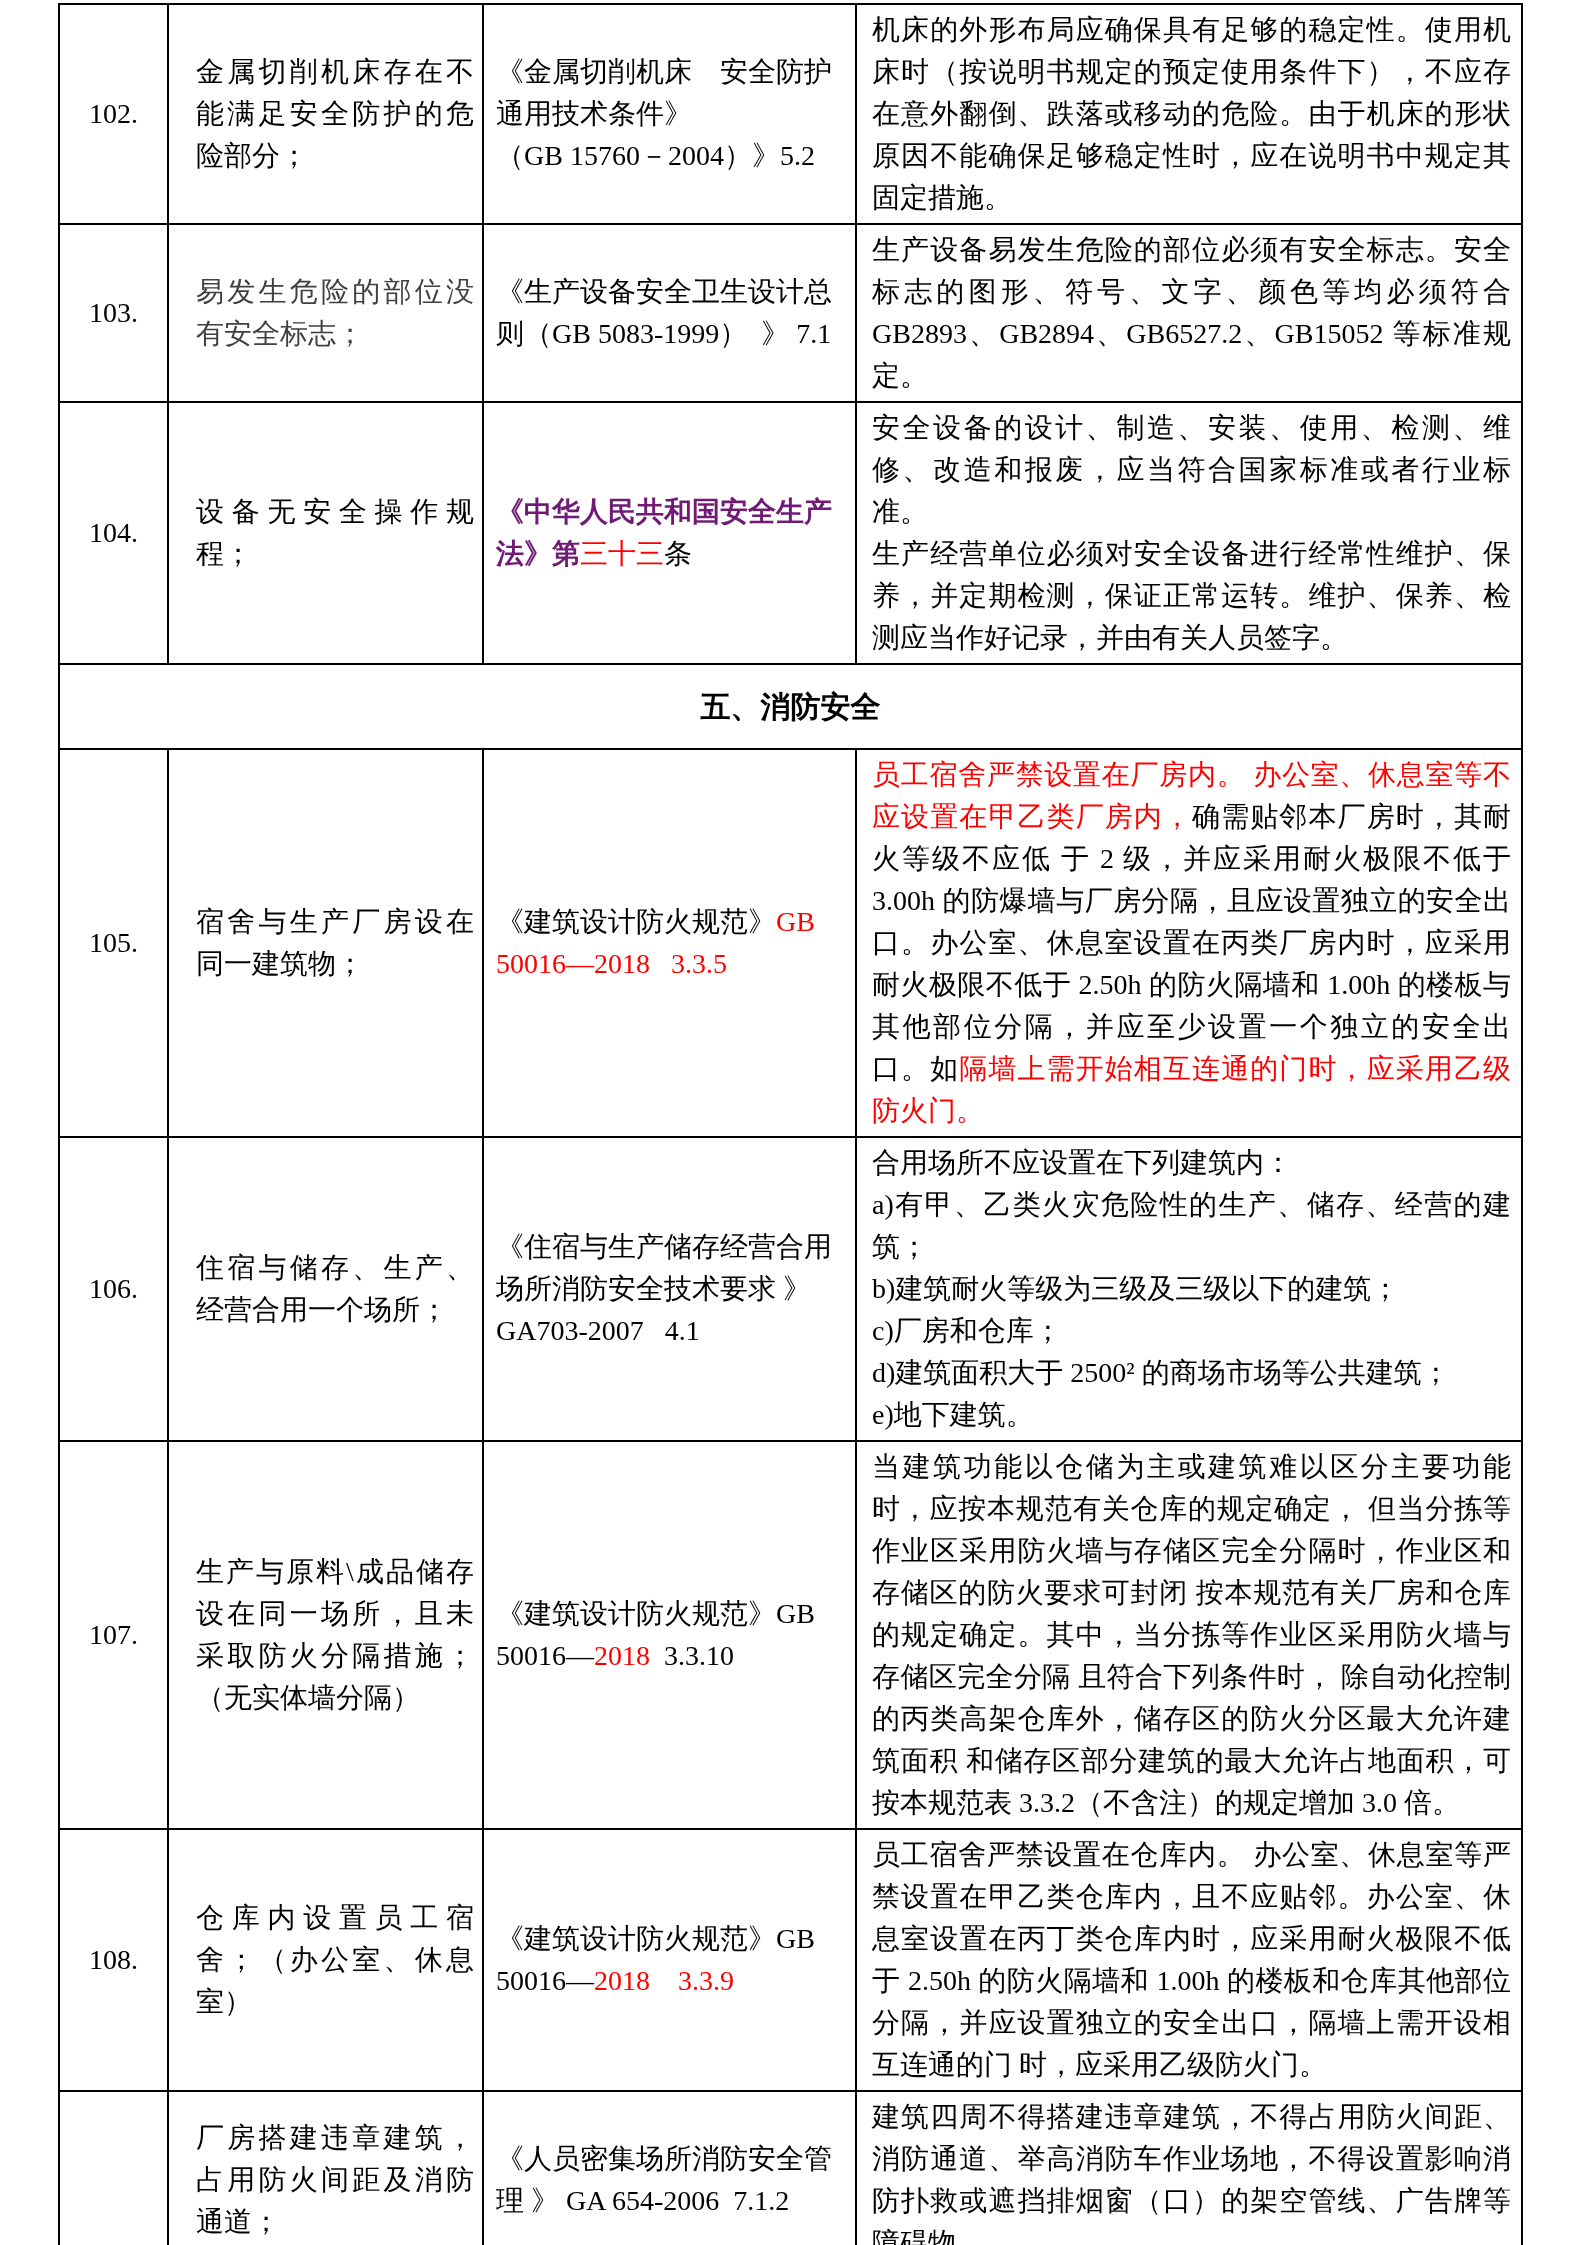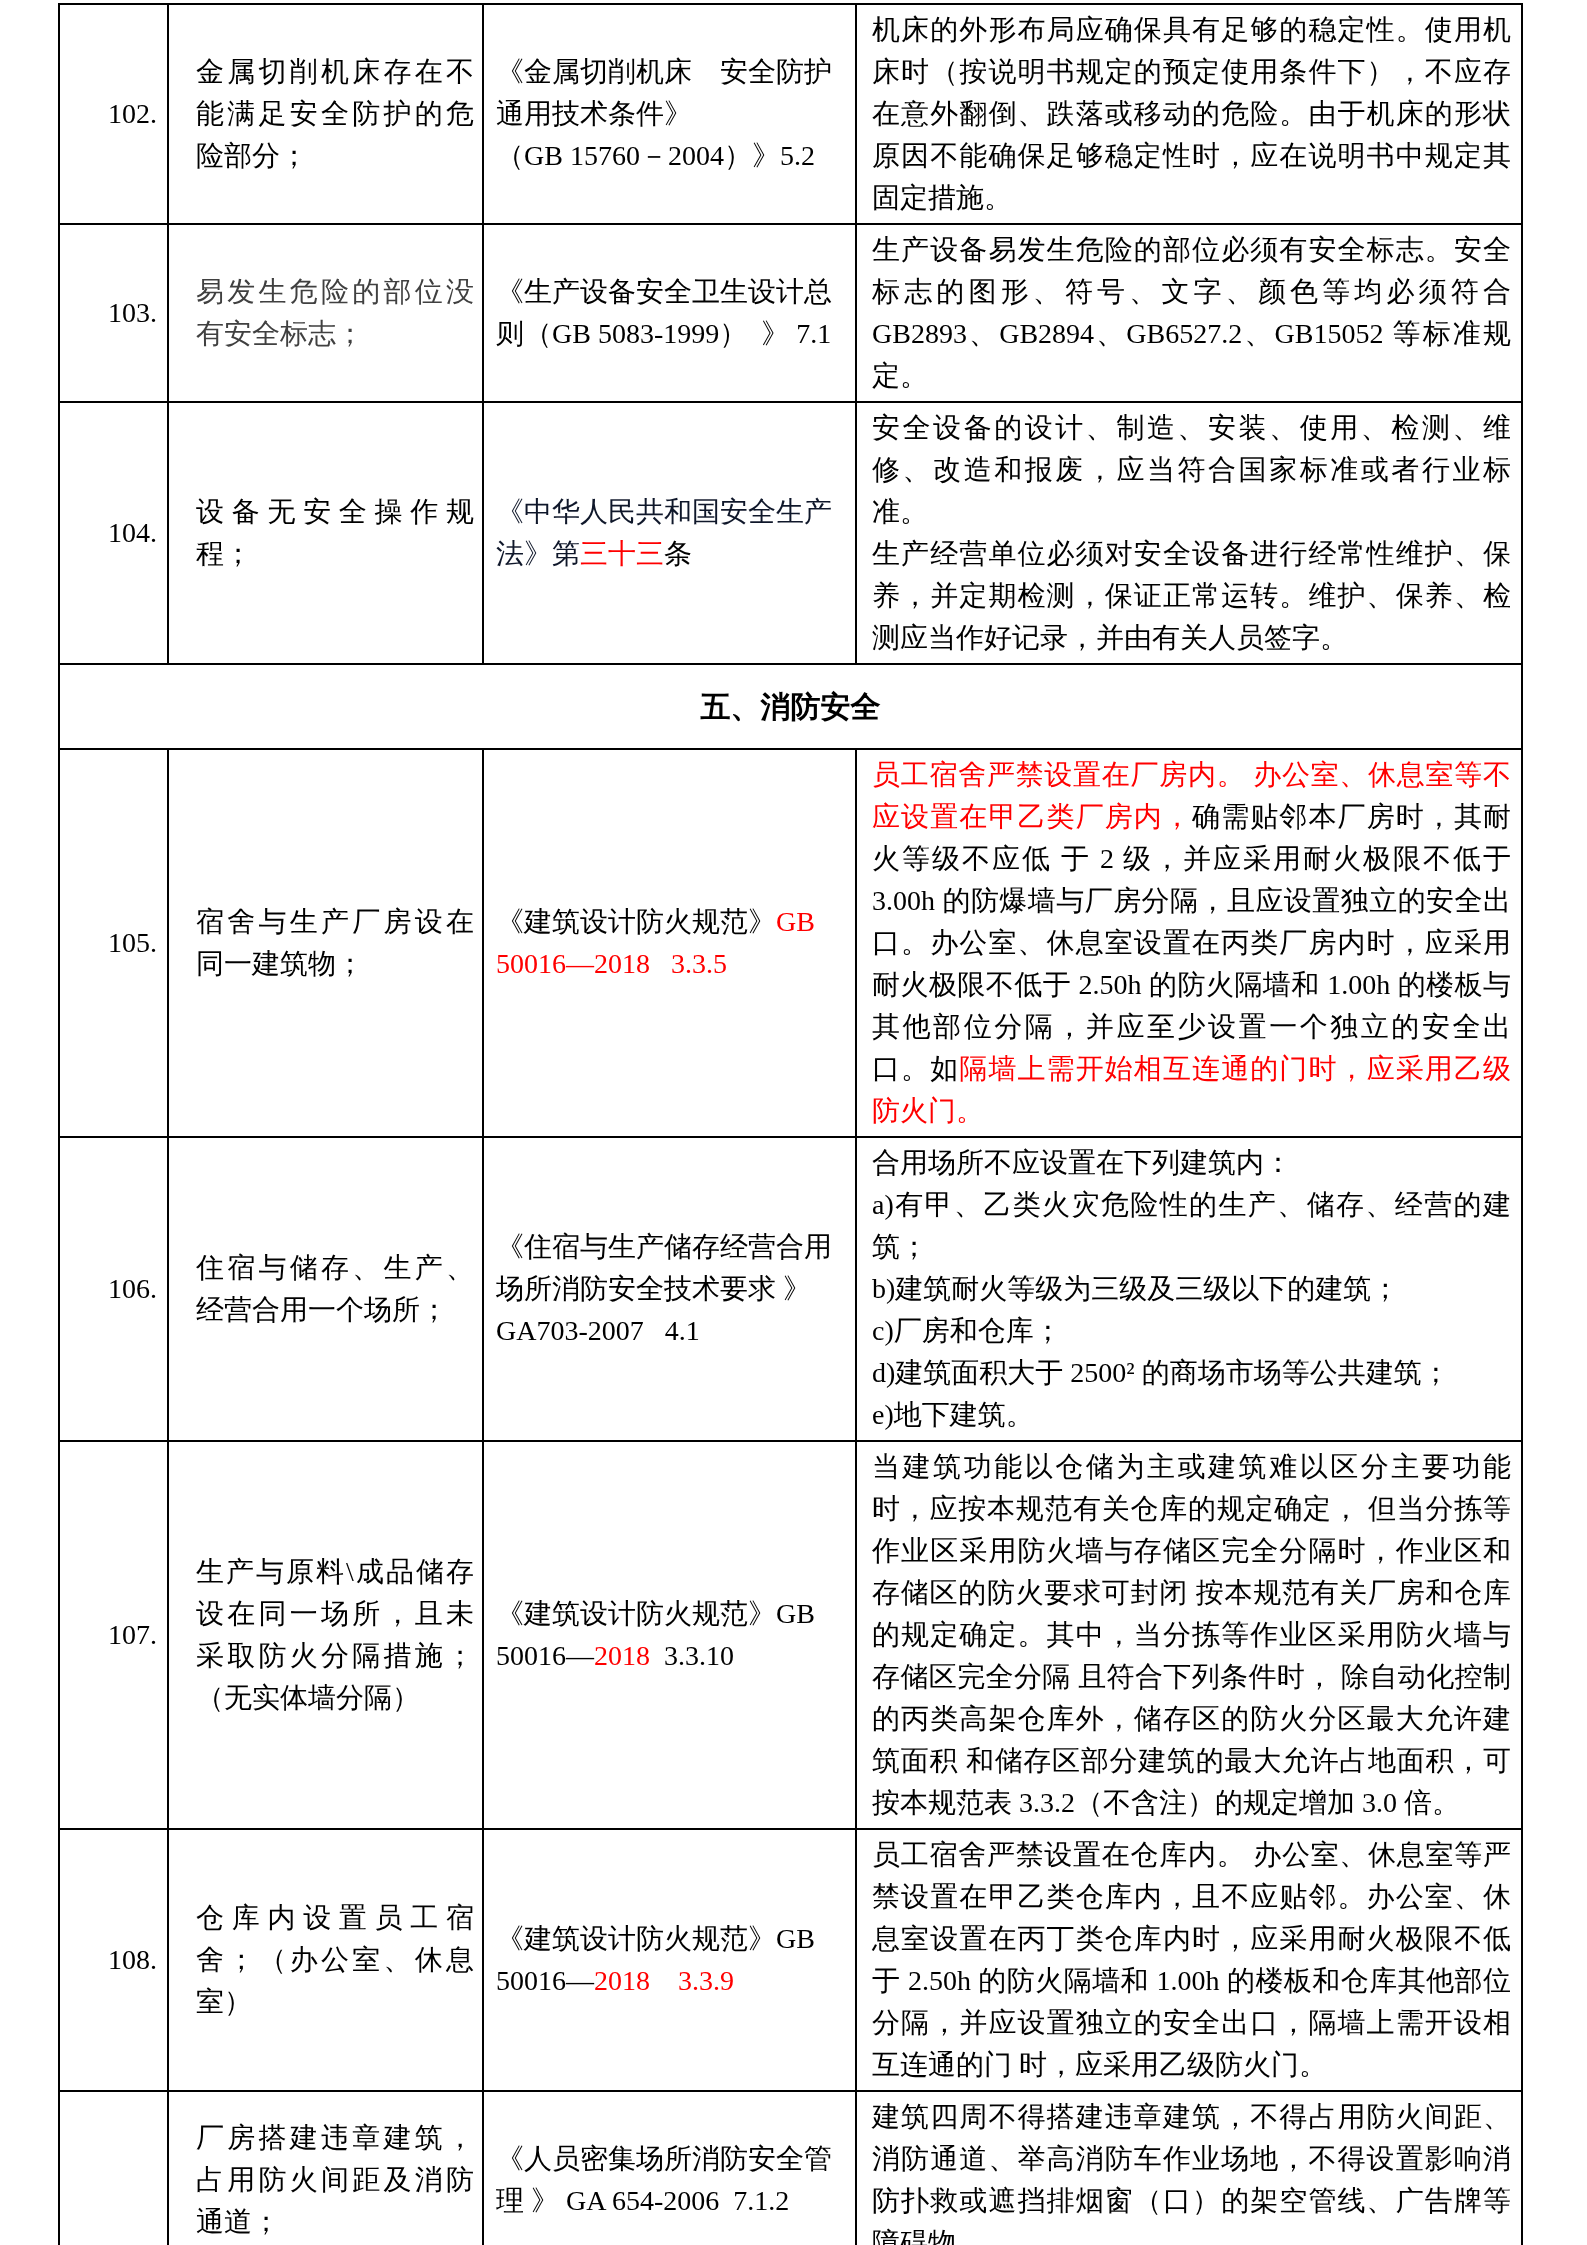--- a/index.html
+++ b/index.html
@@ -11,21 +11,21 @@
   .doc{position:absolute;left:58px;top:3px;width:1463px;}
   table.grid{
     border-collapse:collapse;table-layout:fixed;width:1463px;
     font-size:28px;line-height:42px;
   }
   table.grid td{
     border:2px solid #000;
     vertical-align:middle;
     overflow:hidden;
   }
-  td.num{text-align:right;padding:0 10px;}
+  td.num{text-align:center;padding:0 10px;}
   td.desc{padding:4px 8px 4px 27px;text-align:justify;white-space:pre-wrap;}
   td.ref{padding:4px 8px 4px 12px;white-space:pre-wrap;}
   td.detail{padding:4px 10px 4px 15px;text-align:justify;white-space:pre-wrap;}
   tr.section td{
     text-align:center;font-weight:bold;font-size:30px;
     vertical-align:middle;padding:4px;
   }
 </style>
 </head>
 <body>
@@ -50,21 +50,21 @@
         <tr style="height: 126px;">
     <td class="num"><span>103.</span></td>
     <td class="desc"><span style="color: #404040;">易发生危险的部位没有安全标志；</span></td>
     <td class="ref"><span style="color: rgb(0, 0, 0);">《生产设备安全卫生设计总
 则（GB 5083-1999）  》 7.1</span></td>
     <td class="detail"><span style="color: rgb(0, 0, 0);">生产设备易发生危险的部位必须有安全标志。安全标志的图形、符号、文字、颜色等均必须符合 GB2893、GB2894、GB6527.2、GB15052 等标准规定。</span></td>
   </tr>
         <tr style="height: 204px;">
     <td class="num"><span>104.</span></td>
     <td class="desc"><span style="color: rgb(0, 0, 0);">设备无安全操作规程；</span></td>
-    <td class="ref"><span style="color: #0f172a;">《中华人民共和国安全生产
+    <td class="ref"><span style="color: #701a75; font-weight: bold;">《中华人民共和国安全生产
 法》第</span><span style="color: rgb(255, 0, 0);">三十三</span><span style="color: rgb(0, 0, 0);">条</span></td>
     <td class="detail"><span style="color: rgb(0, 0, 0);">安全设备的设计、制造、安装、使用、检测、维修、改造和报废，应当符合国家标准或者行业标准。
 生产经营单位必须对安全设备进行经常性维护、保养，并定期检测，保证正常运转。维护、保养、检测应当作好记录，并由有关人员签字。</span></td>
   </tr>
         <tr class="section" style="height: 85px;">
     <td colspan="4">五、消防安全</td>
   </tr>
         <tr style="height: 377px;">
     <td class="num"><span>105.</span></td>
     <td class="desc"><span style="color: rgb(0, 0, 0);">宿舍与生产厂房设在同一建筑物；</span></td>

